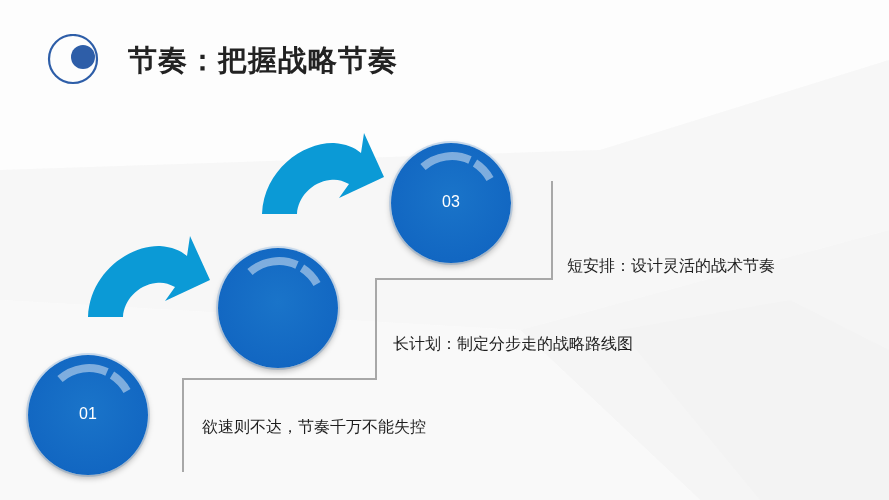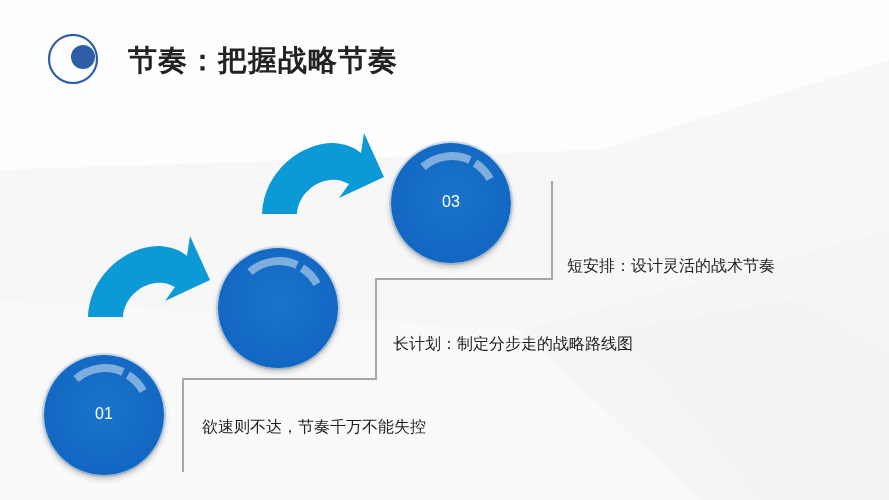--- a/index.html
+++ b/index.html
@@ -55,21 +55,21 @@
 </svg>
 
 <svg class="arrow" style="left:80px;top:228px;" width="140" height="95" viewBox="80 228 140 95">
   <path d="M88,317 C90,272 130,245 160,246 C172,247 180,250 187,256 L190,236 L210,280 L165,301 L175,287 C168,283 162,282 156,283 C138,285 124,300 123,317 Z" fill="#0b9ad6"></path>
 </svg>
 
 <svg class="arrow" style="left:254px;top:125px;" width="140" height="95" viewBox="80 228 140 95">
   <path d="M88,317 C90,272 130,245 160,246 C172,247 180,250 187,256 L190,236 L210,280 L165,301 L175,287 C168,283 162,282 156,283 C138,285 124,300 123,317 Z" fill="#0b9ad6"></path>
 </svg>
 
-<div class="step-circle" style="left:44px;top:355px;">
+<div class="step-circle" style="left:28px;top:355px;">
   <svg class="gloss" width="120" height="120" viewBox="0 0 120 120">
     <path d="M32,24 A44,44 0 0,1 79,17" fill="none" stroke="#ffffff" stroke-opacity="0.45" stroke-width="8"></path>
     <path d="M84,20 A44,44 0 0,1 99,36" fill="none" stroke="#ffffff" stroke-opacity="0.45" stroke-width="8"></path>
   </svg>
   <div class="step-num">01</div>
 </div>
 
 <div class="step-circle" style="left:218px;top:248px;">
   <svg class="gloss" width="120" height="120" viewBox="0 0 120 120">
     <path d="M32,24 A44,44 0 0,1 79,17" fill="none" stroke="#ffffff" stroke-opacity="0.45" stroke-width="8"></path>

